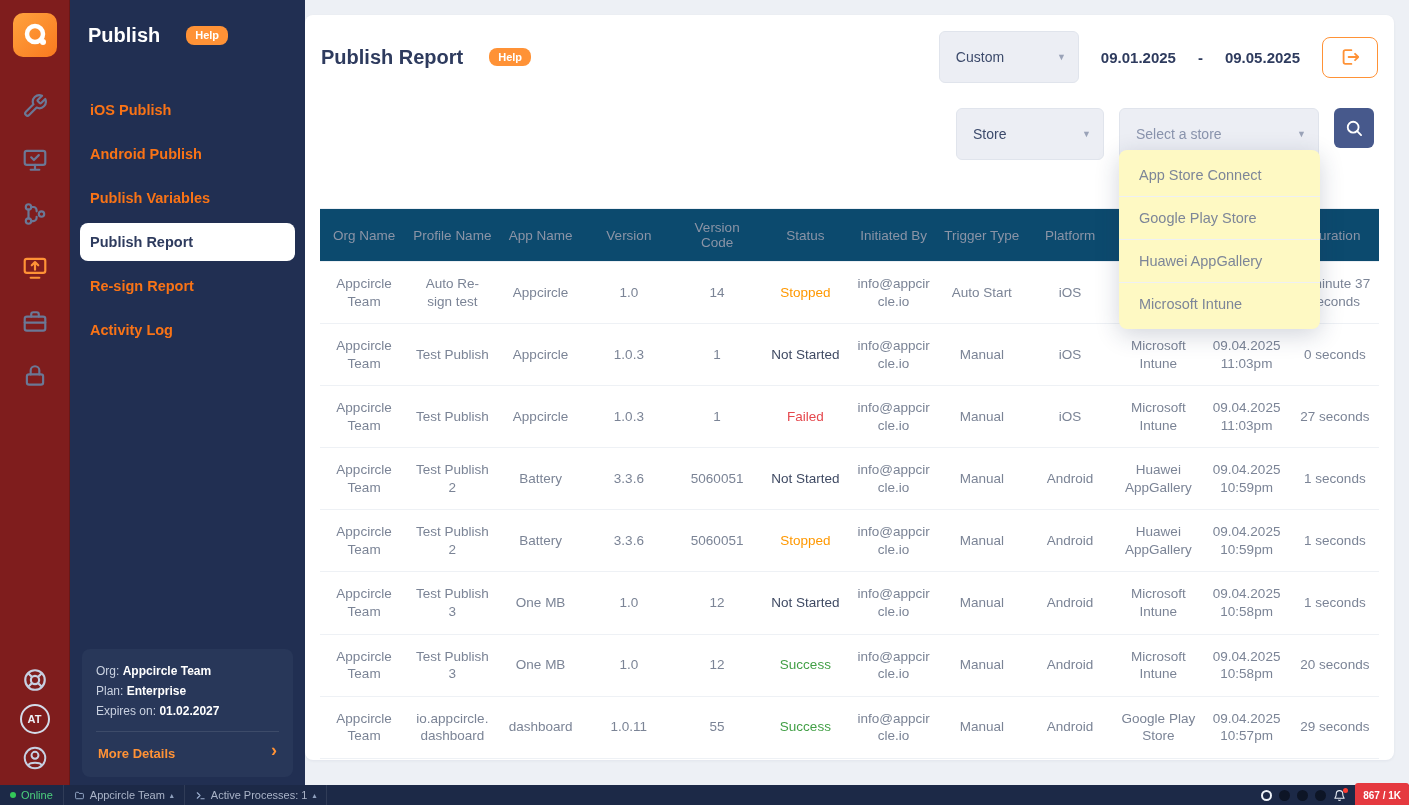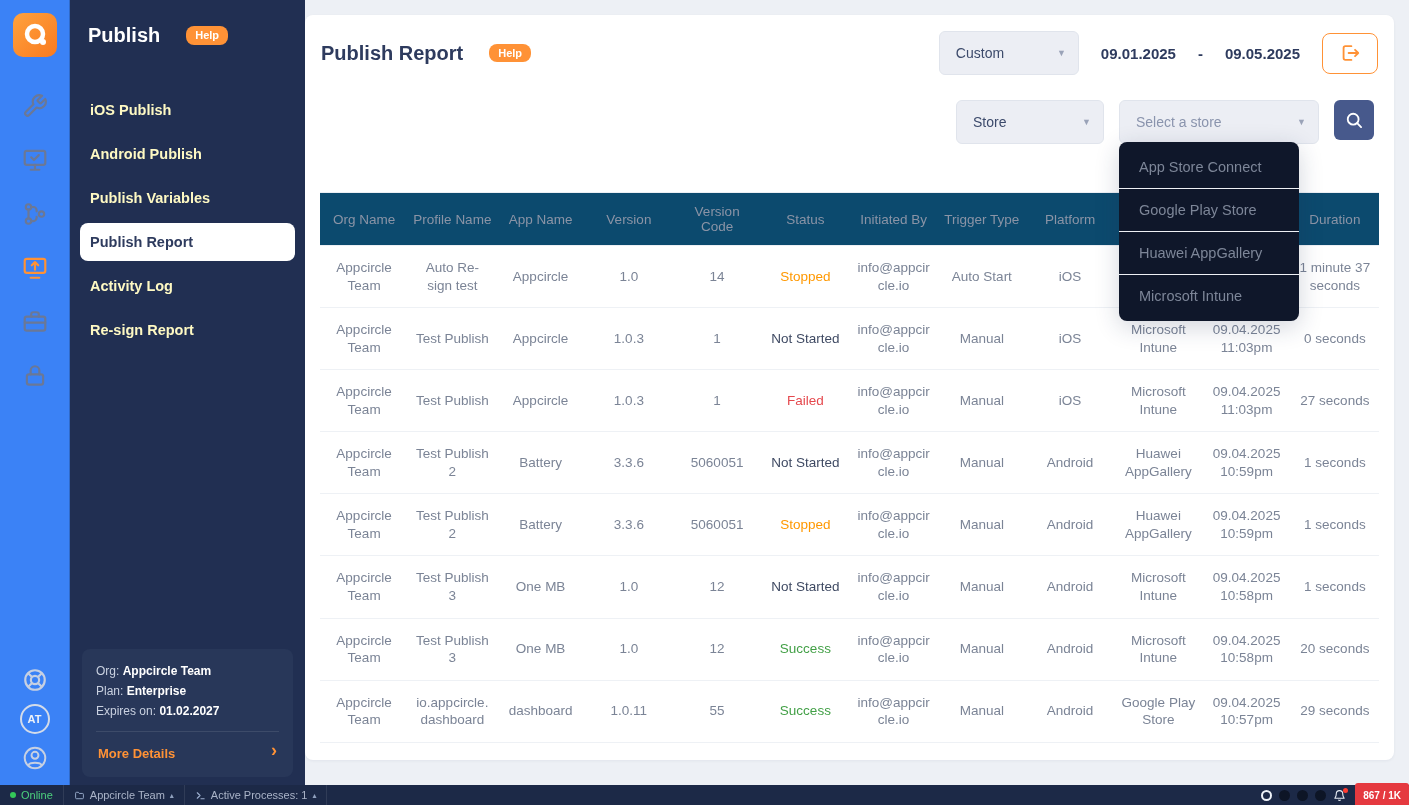--- a/index.html
+++ b/index.html
@@ -7,21 +7,21 @@
   html,body { width:1409px; height:805px; overflow:hidden; }
   body {
     font-family:"Liberation Sans", sans-serif;
     background:#edf0f5;
     display:flex;
     position:relative;
     cursor:default;
   }
   
   .icon-rail {
-    width:70px; height:785px; background:#3b82f6; flex-shrink:0;
+    width:70px; height:785px; background:#7f1d1d; flex-shrink:0;
     display:flex; flex-direction:column; align-items:center;
     border-right:1px solid rgba(0,0,0,.18);
   }
   .logo {
     width:44px; height:44px; border-radius:10px; margin:13px 0 22px;
     background:linear-gradient(135deg,#ffa23e,#f97a1f);
     display:flex; align-items:center; justify-content:center; cursor:pointer;
   }
   .rail-icon { width:26px; height:26px; color:#6b7896; margin:14px 0; cursor:pointer; }
   .rail-icon svg { width:100%; height:100%; display:block; }
@@ -40,21 +40,21 @@
   }
   .sidebar-header { display:flex; align-items:center; gap:10px; padding:24px 18px 38px; }
   .sidebar-title { font-size:20px; font-weight:bold; color:#ffffff; }
   .help-badge {
     background:#ff9236; color:#fff; font-size:11px; font-weight:bold;
     padding:3px 9px; border-radius:8px; cursor:pointer; line-height:1.1;margin-left:16px;
   }
   .menu { list-style:none; padding:6px 10px 0; }
   .menu li {
     padding:11px 10px; margin-bottom:6px; border-radius:8px;
-    color:#fef9c3; font-size:14.5px; font-weight:600; cursor:pointer;
+    color:#f97316; font-size:14.5px; font-weight:600; cursor:pointer;
   }
   .menu li.active { background:#ffffff; color:#2e3b5e; }
   .org-box {
     margin:auto 12px 8px; background:#283759; border-radius:8px;
     padding:12px 14px 0; font-size:12px; color:#c9d1e0; line-height:20px;
   }
   .org-box .strong { color:#fff; font-weight:bold; }
   .org-divider { border-top:1px solid rgba(255,255,255,.1); margin-top:10px; }
   .more-details {
     display:flex; align-items:flex-start; justify-content:space-between;
@@ -64,38 +64,38 @@
   
   .content { flex:1; height:785px; position:relative; }
   .main {
     margin:15px 15px 0 0; height:745px; background:#fff; border-radius:8px;
     overflow:hidden; position:relative; box-shadow:0 1px 3px rgba(30,43,78,.06);
   }
   .report-header { display:flex; align-items:center; gap:10px; padding:16px; }
   .page-title { font-size:20px; font-weight:bold; color:#2e3b5e; }
   .header-right { margin-left:auto; display:flex; align-items:center; gap:22px; }
   .select-control {
-    height:44px; background:#eceef4; border:1px solid #e0e4ec; border-radius:6px;
+    height:52px; background:#eceef4; border:1px solid #e0e4ec; border-radius:6px;
     display:flex; align-items:center; justify-content:space-between;
     padding:0 12px 0 16px; font-size:14px; color:#3c4a6b; cursor:pointer;
   }
   .caret { color:#9aa3b8; font-size:9px; margin-left:10px; }
   .range-select { width:140px; }
   .date-text { font-size:15px; font-weight:bold; color:#2e3b5e; cursor:pointer; }
   .share-btn {
     width:56px; height:41px; border:1px solid #ff9236; border-radius:8px; background:#fff;
     display:flex; align-items:center; justify-content:center; color:#ff9236; cursor:pointer;
   }
   .share-btn svg { width:22px; height:22px; }
   .filter-row { display:flex; justify-content:flex-end; align-items:flex-start; gap:15px; padding:9px 20px 0; }
   .store-type { width:148px; }
   .store-picker { position:relative; width:200px; }
   .store-picker .placeholder { color:#8a94ad; }
   .store-menu {
-    position:absolute; top:42px; left:0; width:180px; background:#0f172a; border-radius:8px;
+    position:absolute; top:42px; left:0; width:201px; background:#fef9c3; border-radius:8px;
     box-shadow:0 6px 24px rgba(30,43,78,.2); z-index:30; overflow:hidden;
     list-style:none; padding:4px 0;
   }
   .store-menu li {
     padding:13px 20px; font-size:14.5px; color:#7d8698;
     border-bottom:1px solid #eef0f4; cursor:pointer;
   }
   .store-menu li:last-child { border-bottom:none; }
   .search-btn {
     width:40px; height:40px; border-radius:6px; background:#47598c; border:none;
@@ -213,22 +213,22 @@
 <div class="sidebar">
   <div class="sidebar-header">
     <span class="sidebar-title">Publish</span>
     <span class="help-badge">Help</span>
   </div>
   <ul class="menu">
       <li>iOS Publish</li>
       <li>Android Publish</li>
       <li>Publish Variables</li>
       <li class="active">Publish Report</li>
+      <li>Re-sign Report</li>
       <li>Activity Log</li>
-      <li>Re-sign Report</li>
     </ul>
   <div class="org-box">
     <div>
       <span>Org:</span>
       <span class="strong">Appcircle Team</span>
     </div>
     <div>
       <span>Plan:</span>
       <span class="strong">Enterprise</span>
     </div>

